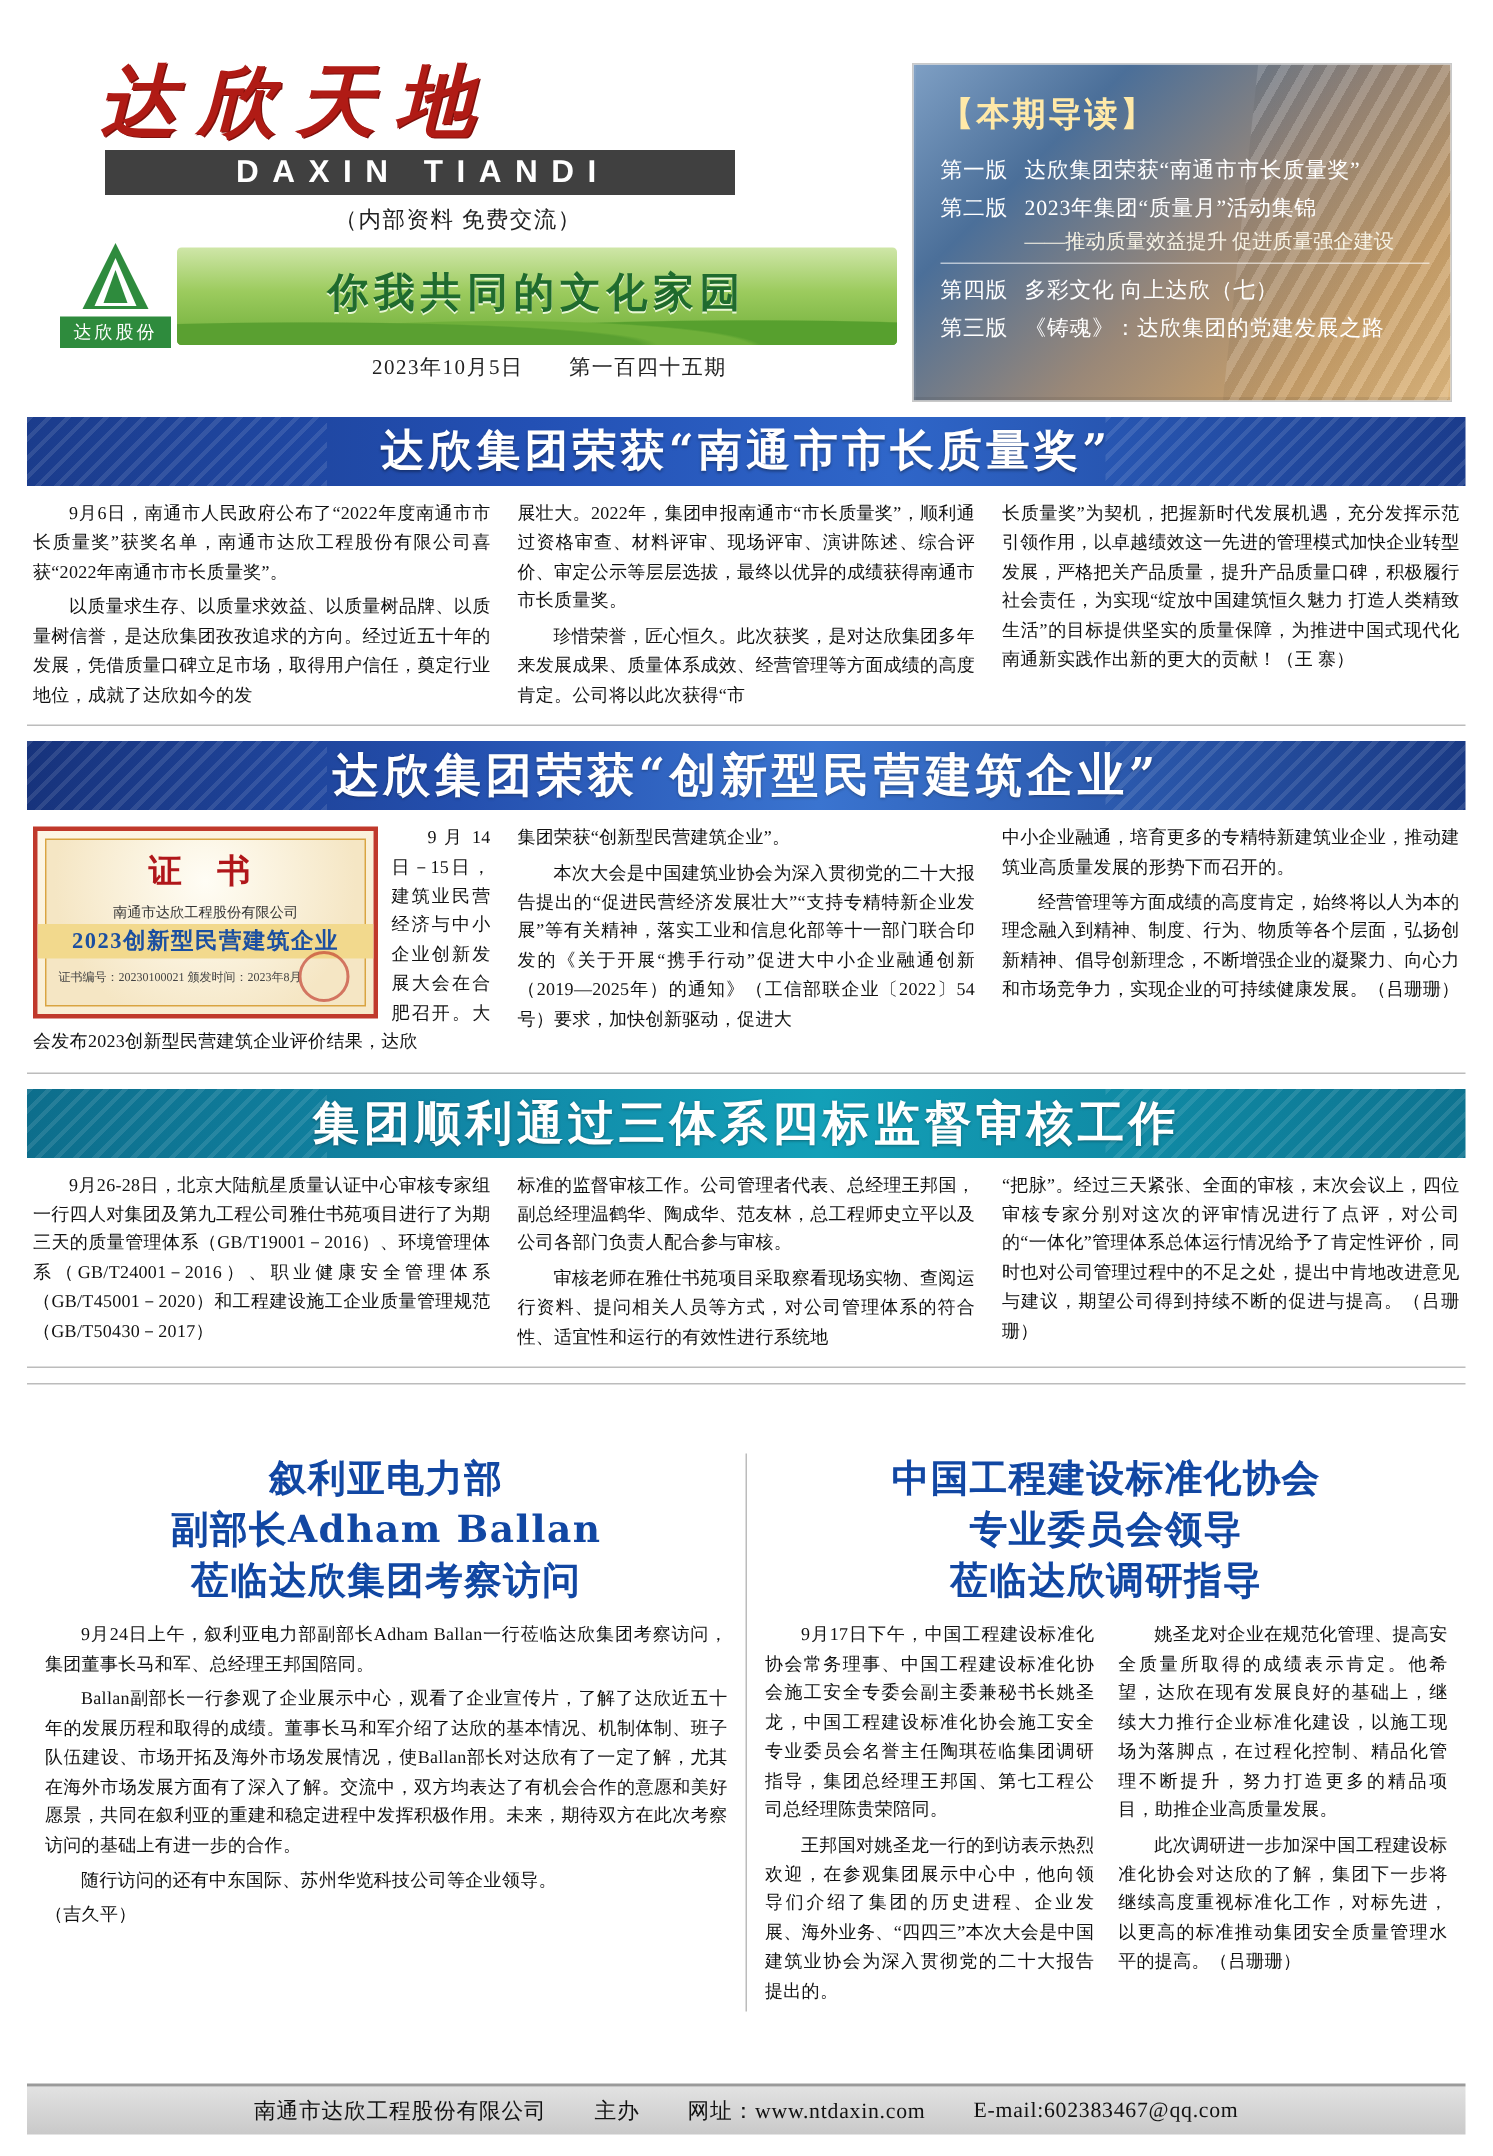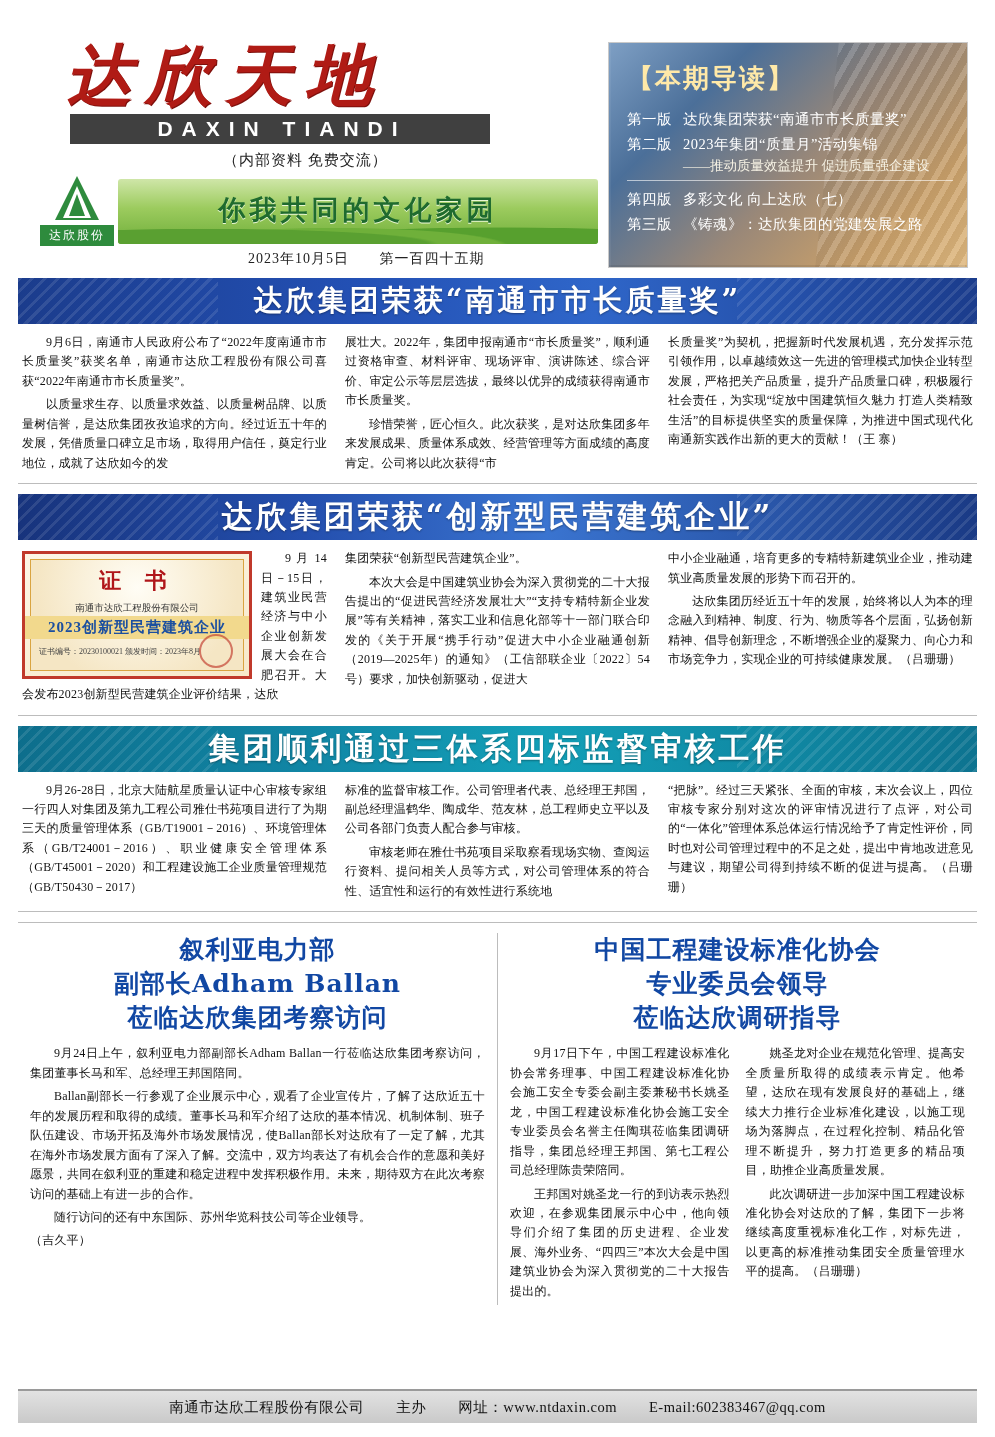--- a/index.html
+++ b/index.html
@@ -23,21 +23,21 @@
     display: flex;
     height: 268px;
     padding-top: 42px;
   }
   .mast-left {
     width: 580px;
     position: relative;
   }
   .mast-title {
     font-family: "DejaVu Serif", serif;
-    font-size: 66px;
+    font-size: 52px;
     font-weight: bold;
     color: #b01b15;
     letter-spacing: 14px;
     line-height: 1.0;
     padding-left: 48px;
     text-shadow: 1px 1px 0 #7e100c;
     font-style: italic;
   }
   .mast-pinyin-wrap {
     margin-top: 6px;
@@ -144,21 +144,21 @@
   .bldg2{
     position:absolute; right:-10px; top:0; bottom:0; width:150px;
     background: repeating-linear-gradient(115deg, rgba(255,255,255,.13) 0 6px, rgba(0,0,0,.05) 6px 14px);
     transform: skewX(-6deg);
   }
   .toc {
     position:relative;
     padding: 18px 14px 10px 18px;
   }
   .toc-title {
-    font-size: 26px;
+    font-size: 22px;
     font-weight: bold;
     letter-spacing: 2px;
     color: #ffe9a8;
     margin-bottom: 12px;
     font-family:Liberation Mono, monospace;
   }
   .toc-row {
     font-size: 14.5px;
     line-height: 1.55;
     letter-spacing: .5px;
@@ -282,20 +282,21 @@
   
   .lower {
     display:flex;
     margin-top: 10px;
     border-top: 1px solid #bcbcbc;
     padding-top: 10px;
   }
   .lower .half {
     flex:1;
     padding: 0 12px;
+    margin-top: 36px;
   }
   .lower .half.left { border-right: 1px solid #bcbcbc; }
   .sub-head {
     text-align:center;
     color:#1147a3;
     font-weight:bold;
     font-size: 25px;
     line-height:1.35;
     letter-spacing:1px;
     font-family:"DejaVu Serif",serif;
@@ -415,21 +416,21 @@
         <div class="seal"></div>
       </div>
       <p class="body">9 月 14 日－15日，建筑业民营经济与中小企业创新发展大会在合肥召开。大会发布2023创新型民营建筑企业评价结果，达欣</p>
     </div>
     <div class="col">
       <p class="body noind">集团荣获“创新型民营建筑企业”。</p>
       <p class="body">本次大会是中国建筑业协会为深入贯彻党的二十大报告提出的“促进民营经济发展壮大”“支持专精特新企业发展”等有关精神，落实工业和信息化部等十一部门联合印发的《关于开展“携手行动”促进大中小企业融通创新（2019—2025年）的通知》（工信部联企业〔2022〕54号）要求，加快创新驱动，促进大</p>
     </div>
     <div class="col">
       <p class="body noind">中小企业融通，培育更多的专精特新建筑业企业，推动建筑业高质量发展的形势下而召开的。</p>
-      <p class="body">达欣集团历经近五十年的发展，始终将以人为本的理念融入到精神、制度、行为、物质等各个层面，弘扬创新精神、倡导创新理念，不断增强企业的凝聚力、向心力和市场竞争力，实现企业的可持续健康发展。（吕珊珊）</p>
+      <p class="body">经营管理等方面成绩的高度肯定，始终将以人为本的理念融入到精神、制度、行为、物质等各个层面，弘扬创新精神、倡导创新理念，不断增强企业的凝聚力、向心力和市场竞争力，实现企业的可持续健康发展。（吕珊珊）</p>
     </div>
   </div>
 
   <div class="banner teal">
     <h2 class="big">集团顺利通过三体系四标监督审核工作</h2>
   </div>
   <div class="cols3">
     <div class="col">
       <p class="body">9月26-28日，北京大陆航星质量认证中心审核专家组一行四人对集团及第九工程公司雅仕书苑项目进行了为期三天的质量管理体系（GB/T19001－2016）、环境管理体系（GB/T24001－2016）、职业健康安全管理体系（GB/T45001－2020）和工程建设施工企业质量管理规范（GB/T50430－2017）</p>
     </div>

